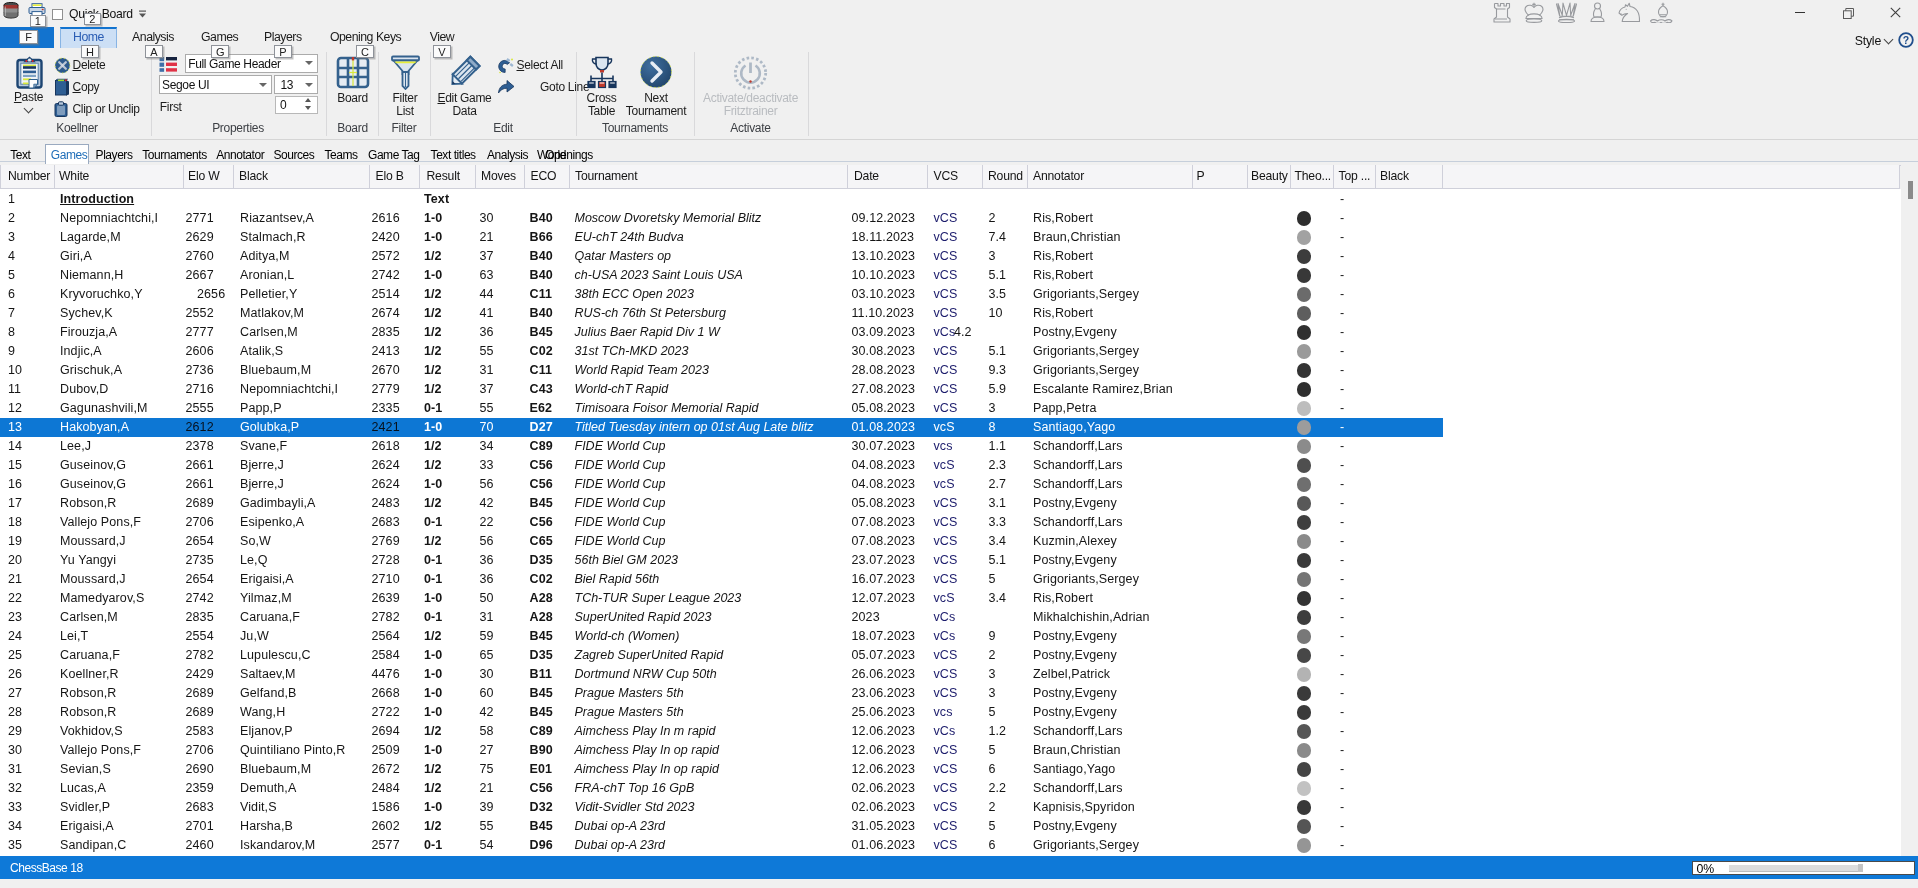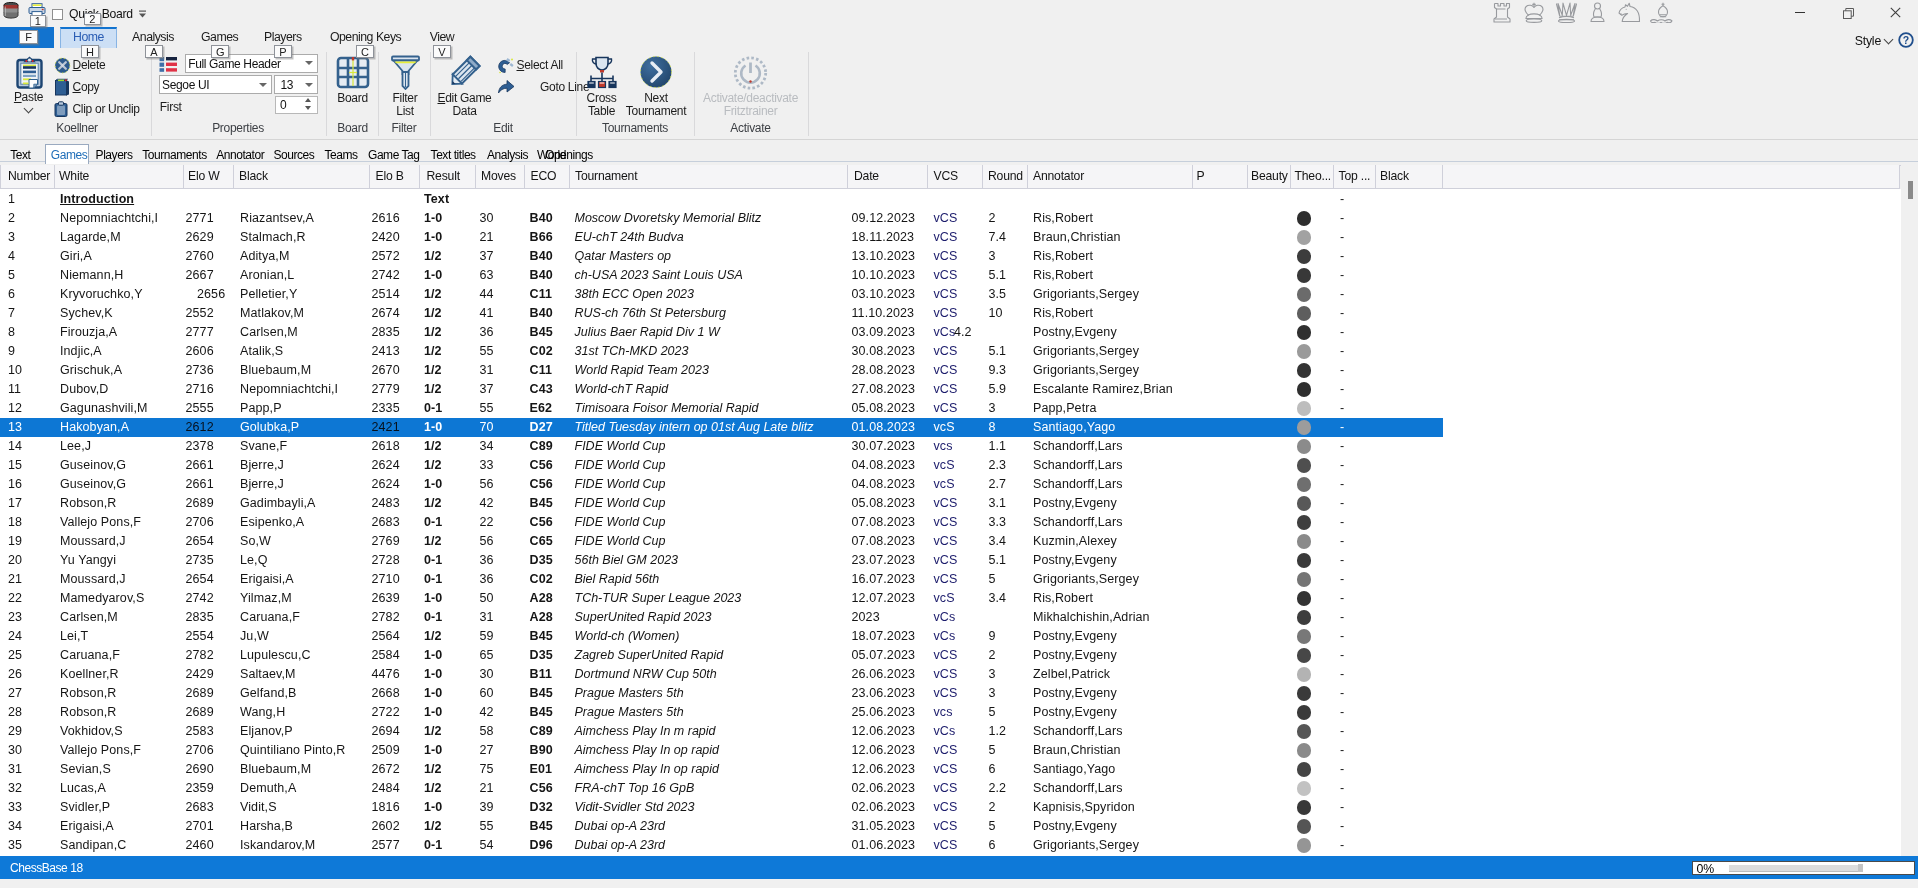--- a/index.html
+++ b/index.html
@@ -825,21 +825,21 @@
       <span class="cell" style="left:988.5px">2.2</span>
       <span class="cell" style="left:1033px">Schandorff,Lars</span>
       <span class="circ" style="left:1296.75px;background:#c2c2c2"></span>
       <span class="cell" style="left:1340px">-</span>
     </div>
 <div class="row" style="top:798.0px">
       <span class="cell" style="left:8px">33</span>
       <span class="cell" style="left:60px">Svidler,P</span>
       <span class="cell elo" style="left:185.5px">2683</span>
       <span class="cell" style="left:240px">Vidit,S</span>
-      <span class="cell elo" style="left:371.5px">1816</span>
+      <span class="cell elo" style="left:371.5px">1586</span>
       <span class="cell b" style="left:424px">1-0</span>
       <span class="cell" style="left:479.5px">39</span>
       <span class="cell b" style="left:529.5px">D32</span>
       <span class="cell it" style="left:574.5px">Vidit-Svidler Std 2023</span>
       <span class="cell" style="left:851.5px">02.06.2023</span>
       <span class="cell vcs" style="left:933.5px">vCS</span>
       <span class="cell" style="left:988.5px">2</span>
       <span class="cell" style="left:1033px">Kapnisis,Spyridon</span>
       <span class="circ" style="left:1296.75px;background:#383838"></span>
       <span class="cell" style="left:1340px">-</span>

